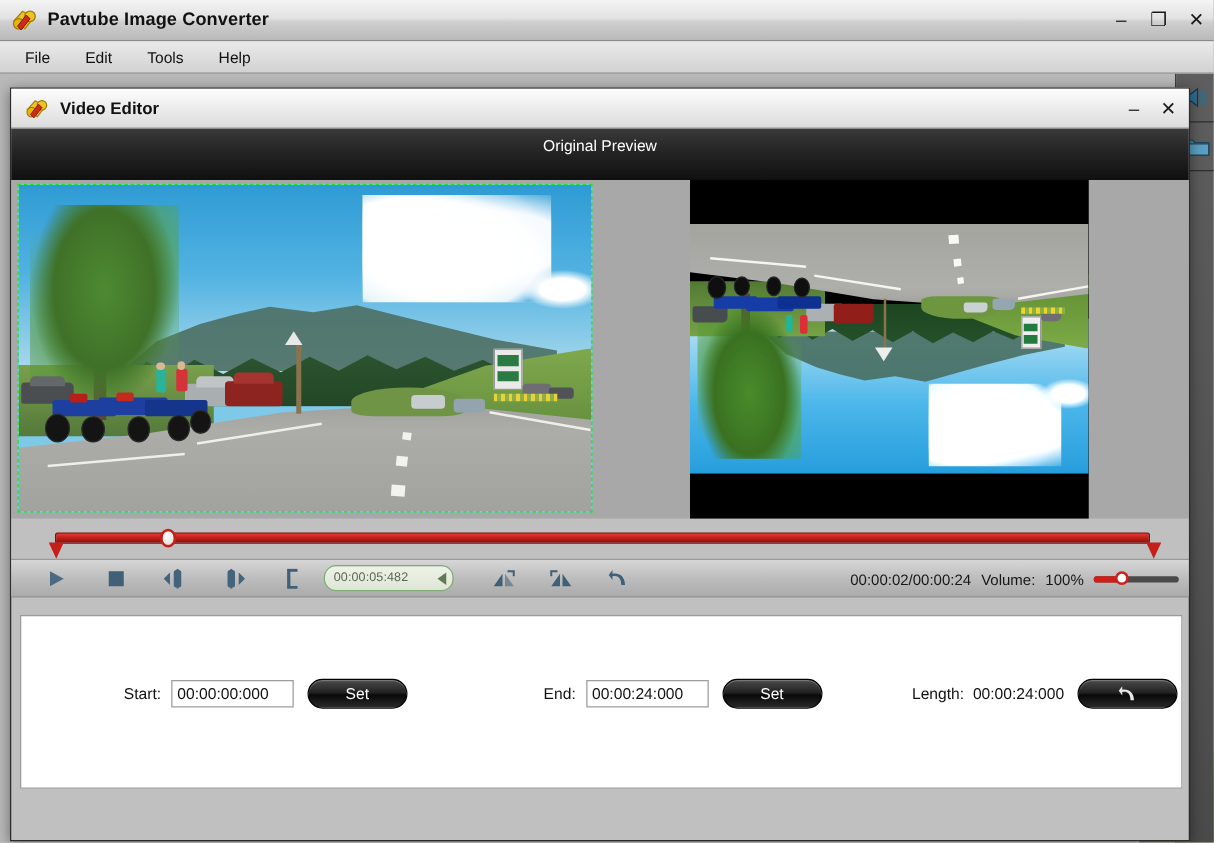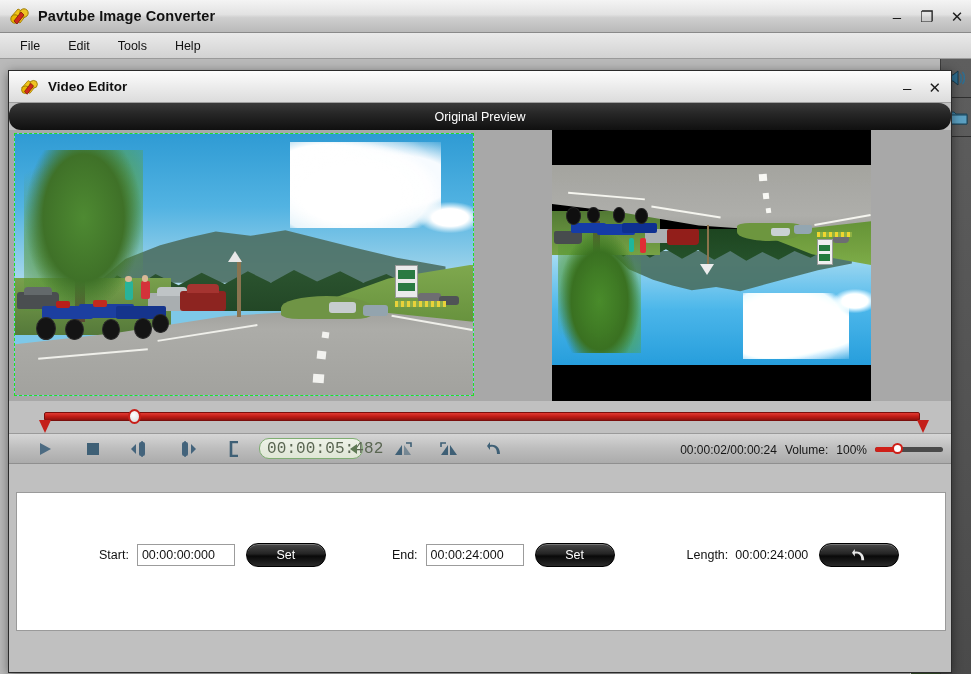--- a/index.html
+++ b/index.html
@@ -66,23 +66,23 @@
     background: linear-gradient(to bottom,#fdfdfd 0%,#ececec 50%,#dcdcdc 100%);
     border-bottom:1px solid #9f9f9f;
     display:flex; align-items:center; position:relative;
   }
   .dlg-logo { width:20px; height:20px; margin-left:10px; position:relative; flex:none;}
   .dlg-title { font-size:13.5px; font-weight:bold; color:#111; margin-left:9px; }
   .dlg-wctrls { position:absolute; right:10px; top:0; height:32px; display:flex; align-items:center; gap:17px; }
   .dlg-wbtn { font-size:15px; color:#1a1a1a; line-height:1; }
 
   .preview-header {
-    height:27px; width:100%;
+    height:41px; width:100%;
     background: linear-gradient(to bottom,#3a3a3a 0%,#262626 40%,#101010 100%);
-    display:flex; position:relative;border-radius:12px;
+    display:flex; position:relative;
   }
   .ph-label { flex:1; text-align:center; color:#fff; font-size:12.5px; line-height:28px; }
 
   .preview-area {
     height:271px; width:100%; background:#a8a8a8;
     position:relative;
   }
 
   
   .orig-wrap {
@@ -199,22 +199,22 @@
     border-top:1px solid #9a9a9a; border-bottom:1px solid #8f8f8f;
     display:flex; align-items:center; position:relative;
   }
   .cbtn { width:36px; height:26px; display:flex; align-items:center; justify-content:center; }
   .time-field {
     margin-left:6px; width:104px; height:21px;
     background:linear-gradient(to bottom,#eef2e8,#dfe6d6);
     border:1px solid #7fae72; border-radius:10px;
     display:flex; align-items:center; position:relative;
   }
-  .time-field span { font-size:16px; color:#5a6652; margin-left:7px; letter-spacing:.1px;
-                     font-family:Liberation Mono, monospace; }
+  .time-field span { font-size:10px; color:#5a6652; margin-left:7px; letter-spacing:.1px;
+                     font-family:Liberation Sans, sans-serif; }
   .spin-arrow {
     position:absolute; right:5px; top:5px; width:0; height:0;
     border-top:5px solid transparent; border-bottom:5px solid transparent; border-right:7px solid #5f7a55;
   }
   .right-info {
     position:absolute; right:8px; top:0; height:31px; display:flex; align-items:center; gap:8px;
   }
   .ri-text { font-size:12px; color:#161616; }
   .vol-track {
     position:relative; width:68px; height:5px; background:#4a4a4a; border-radius:3px;
@@ -541,21 +541,21 @@
     </div>
   </div>
 
 
   <div class="panel">
     <div class="trim-row">
       <div class="lbl" style="margin-left:82px;">Start:</div>
       <div class="tinput" style="margin-left:8px;">00:00:00:000</div>
       <div class="btn-dark" style="margin-left:11px; width:80px;">Set</div>
 
-      <div class="lbl" style="margin-left:66px;">End:</div>
+      <div class="lbl" style="margin-left:109px;">End:</div>
       <div class="tinput" style="margin-left:8px;">00:00:24:000</div>
       <div class="btn-dark" style="margin-left:11px; width:80px;">Set</div>
 
       <div class="lbl" style="margin-left:72px;">Length:</div>
       <div class="lbl" style="margin-left:7px;">00:00:24:000</div>
       <div class="btn-dark" style="margin-left:11px; width:80px;">
         <svg width="17" height="15" viewBox="0 0 18 16">
           <path d="M14 13 C14 6 9 3 4 4 L4 1 L1 5 L4 9 L4 6 C8 5 11 7 11 13 Z" fill="#e8e8e8"></path>
         </svg>
       </div>

